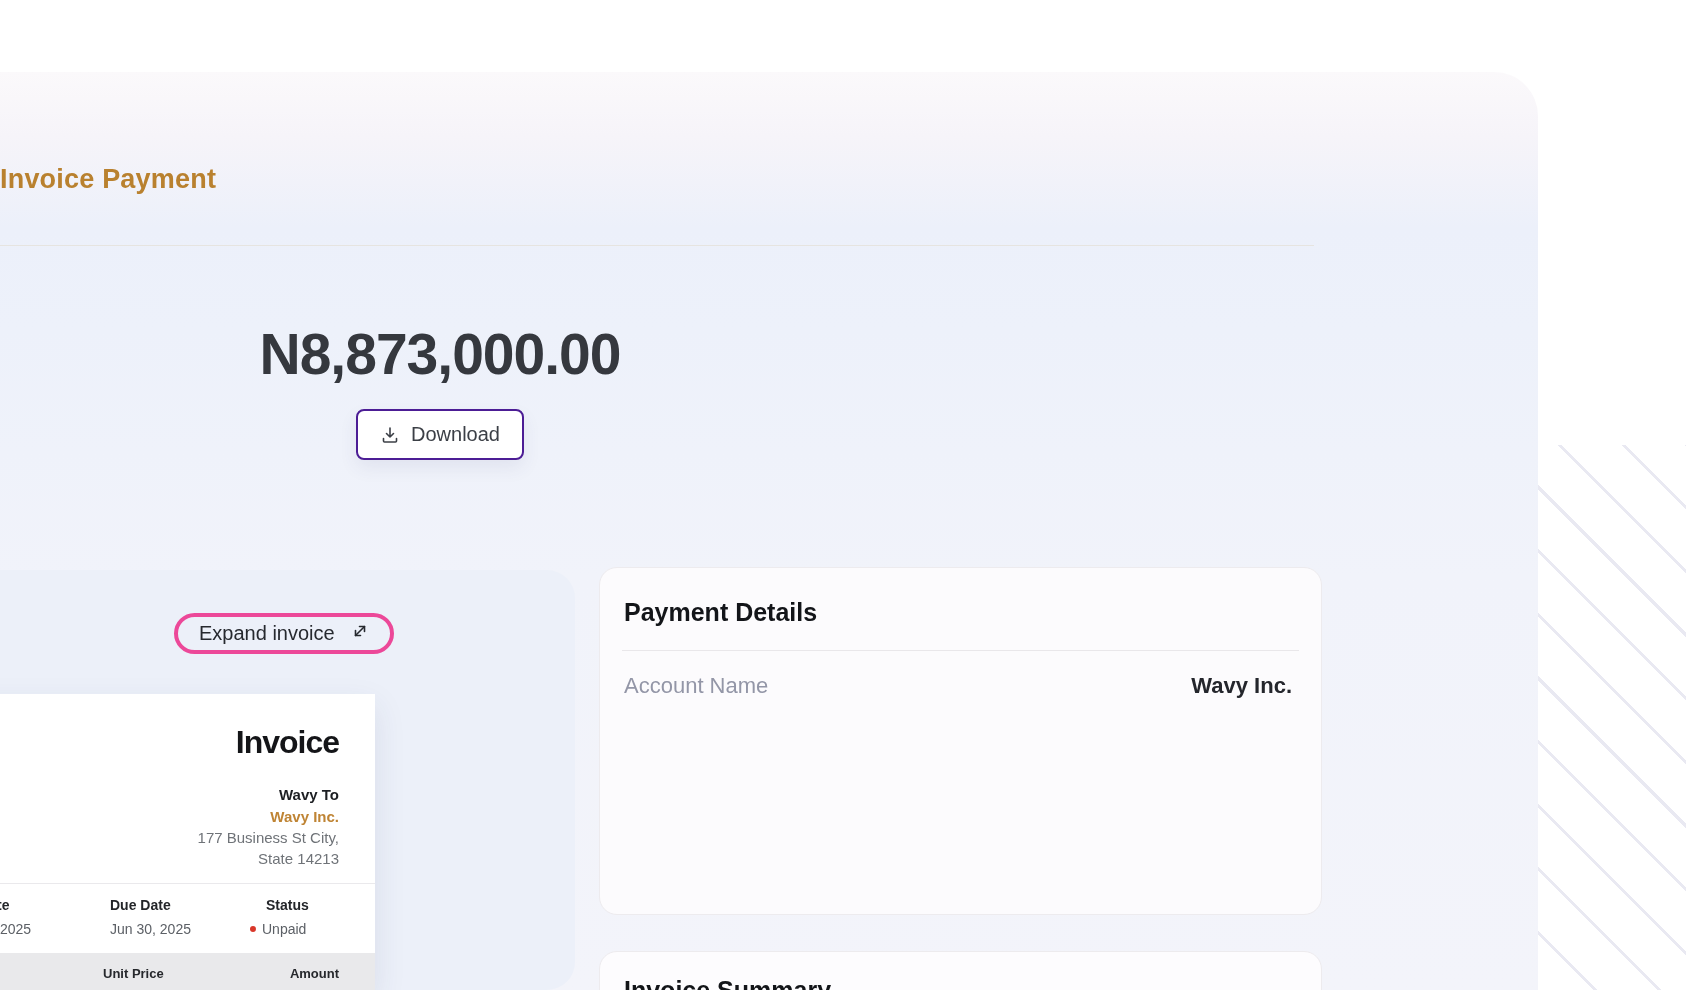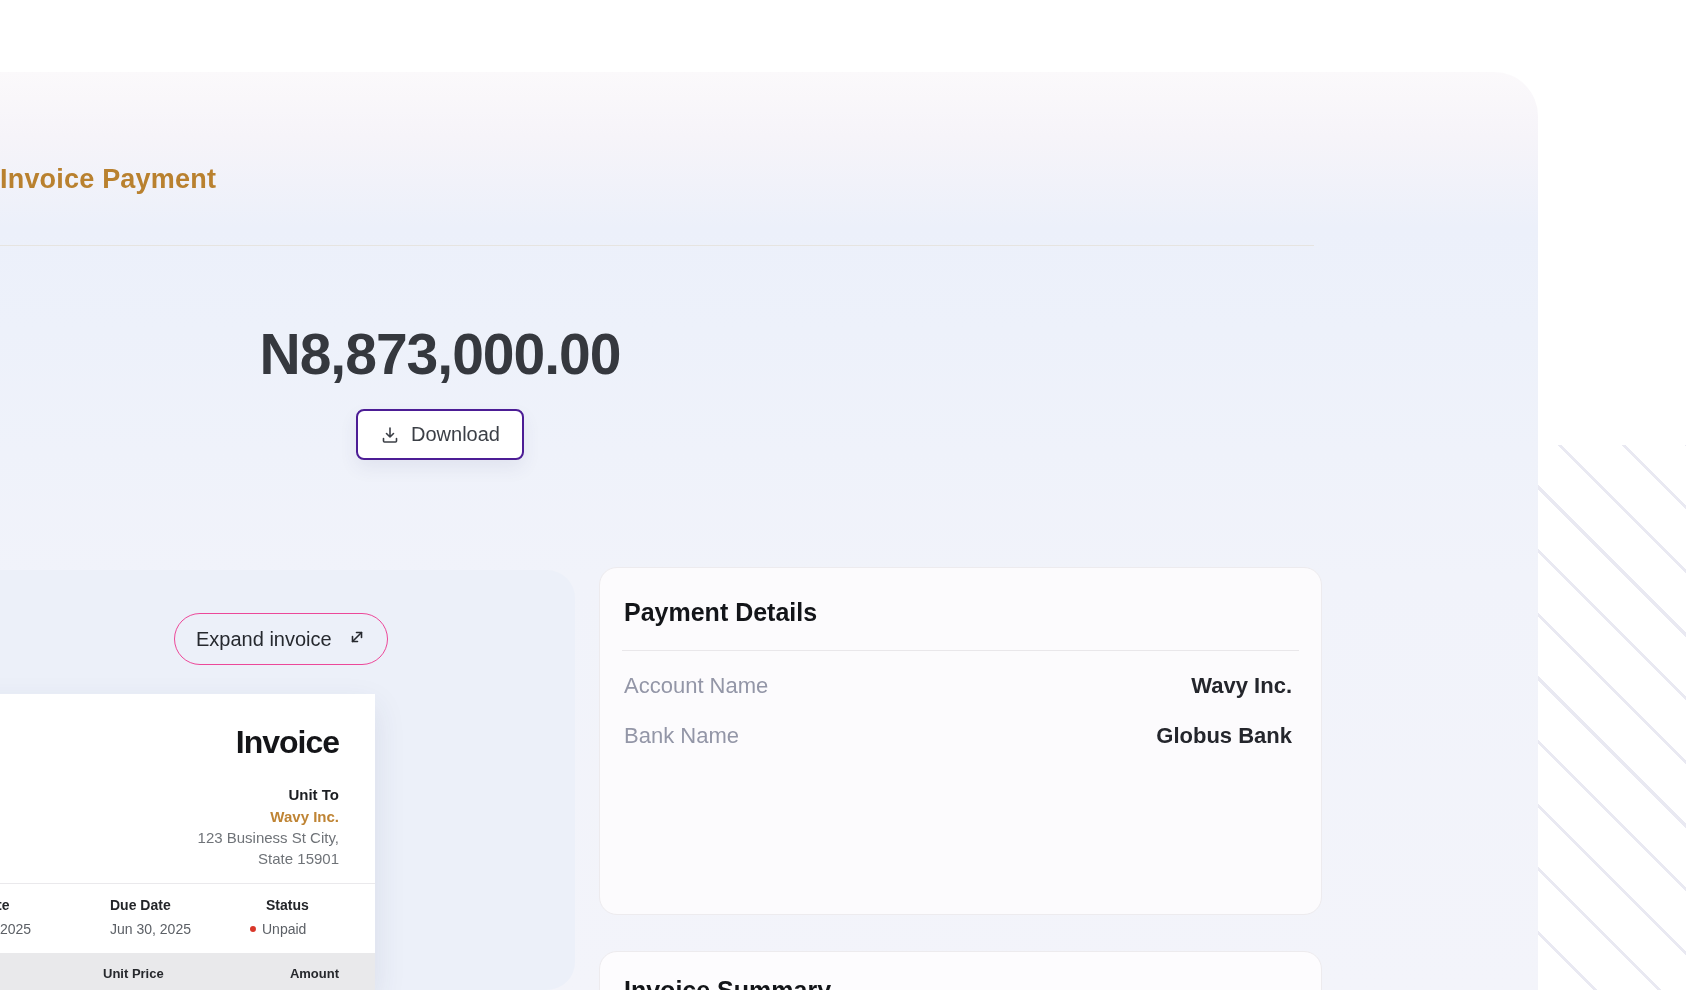--- a/index.html
+++ b/index.html
@@ -43,23 +43,23 @@
     font-size:20px;color:#3b3f46;cursor:pointer;
     box-shadow:0 8px 18px rgba(60,70,110,.08);
   }
   .download-btn svg{display:block;}
   
   .invoice-viewer{
     position:absolute;left:-80px;top:570px;width:655px;height:420px;
     background:#ecf0f9;border-radius:28px;
   }
   .expand-btn{
-    position:absolute;left:174px;top:613px;height:52px;box-sizing:border-box;
+    position:absolute;left:174px;top:613px;height:41px;box-sizing:border-box;
     display:inline-flex;align-items:center;gap:16px;padding:0 21px;
-    border:1px solid #ec4899;border-radius:27px;background:transparent;
+    border:4px solid #ec4899;border-radius:27px;background:transparent;
     font-size:20px;color:#26292f;cursor:pointer;
   }
   .invoice-card{
     position:absolute;left:-40px;top:694px;width:415px;height:296px;
     background:#ffffff;box-shadow:0 12px 30px rgba(50,60,100,.10);
   }
   .invoice-card .abs{position:absolute;white-space:nowrap;}
   .inv-title{top:30px;right:36px;font-size:32px;font-weight:800;color:#141518;letter-spacing:-1px;}
   .inv-billto{top:92px;right:36px;font-size:15px;font-weight:700;color:#1c1e22;}
   .inv-wavy{top:114px;right:36px;font-size:15px;font-weight:600;color:#bf8434;}
@@ -134,24 +134,24 @@
     <svg width="18" height="18" viewBox="0 0 18 18" fill="none">
       <path d="M4.5 13.5 L13.5 4.5" stroke="#26292f" stroke-width="1.6" stroke-linecap="round"></path>
       <path d="M8.5 4.5 h5 v5" stroke="#26292f" stroke-width="1.6" stroke-linecap="round" stroke-linejoin="round"></path>
       <path d="M9.5 13.5 h-5 v-5" stroke="#26292f" stroke-width="1.6" stroke-linecap="round" stroke-linejoin="round"></path>
     </svg>
   </span>
 </button>
 
 <div class="invoice-card">
   <div class="abs inv-title">Invoice</div>
-  <div class="abs inv-billto">Unit To</div>
+  <div class="abs inv-billto">Wavy To</div>
   <div class="abs inv-wavy">Wavy Inc.</div>
-  <div class="abs inv-addr1">123 Business St City,</div>
-  <div class="abs inv-addr2">State 15901</div>
+  <div class="abs inv-addr1">177 Business St City,</div>
+  <div class="abs inv-addr2">State 14213</div>
   <div class="inv-divider"></div>
 
   <div class="abs meta-label" style="left:37px">te</div>
   <div class="abs meta-label" style="left:150px">Due Date</div>
   <div class="abs meta-label" style="left:306px">Status</div>
 
   <div class="abs meta-value" style="left:40px">2025</div>
   <div class="abs meta-value" style="left:150px">Jun 30, 2025</div>
   <div class="abs meta-value" style="left:290px"><span class="status-dot"></span><span>Unpaid</span></div>
 
@@ -163,22 +163,18 @@
 </div>
 
 <div class="pay-card">
   <div class="pay-title">Payment Details</div>
   <div class="pay-divider"></div>
   <div class="pay-rows">
     <div class="pay-row">
       <span class="pay-label">Account Name</span>
       <span class="pay-value">Wavy Inc.</span>
     </div>
-    <div class="pay-row">
-      <span class="pay-label">Bank Name</span>
-      <span class="pay-value">Globus Bank</span>
-    </div>
   </div>
 </div>
 
 <div class="summary-card">
   <div class="summary-title">Invoice Summary</div>
 </div>
 
 </body></html>

